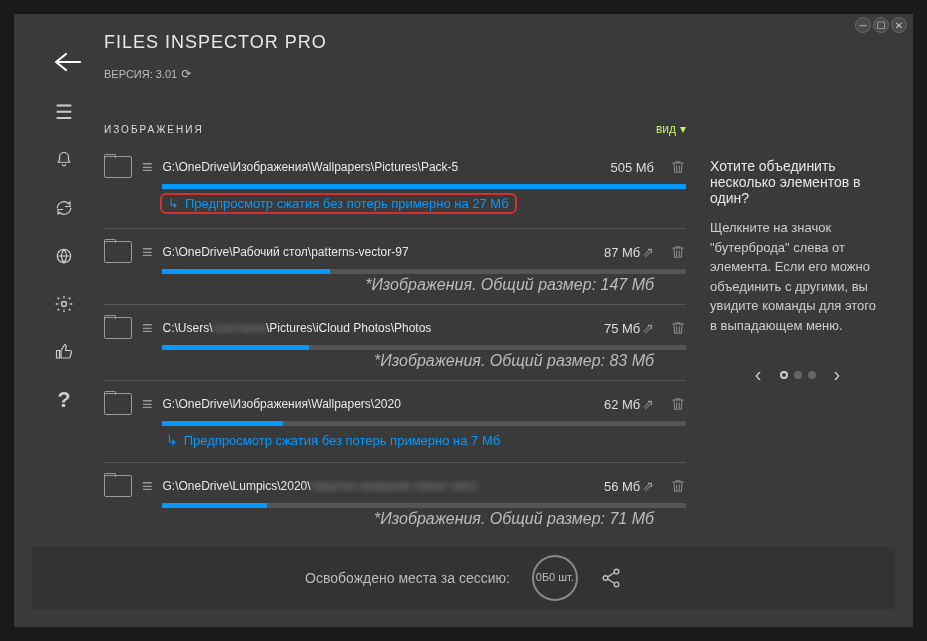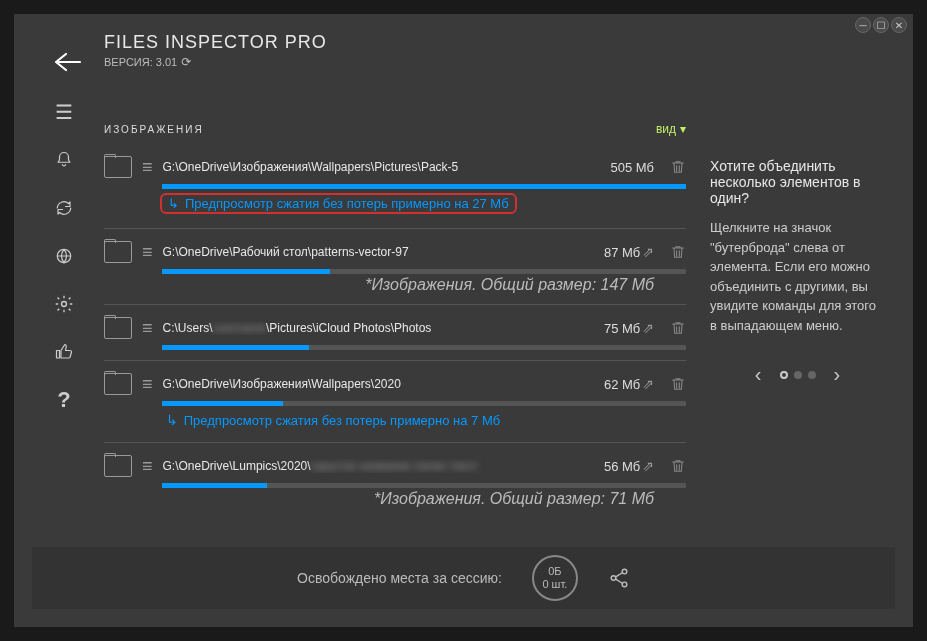--- a/index.html
+++ b/index.html
@@ -2,21 +2,21 @@
 <html><head>
 <meta charset="utf-8">
 <style>
 *{margin:0;padding:0;box-sizing:border-box;font-family:"Segoe UI",Arial,sans-serif}
 body{background:#1a1a1a;width:927px;height:641px;overflow:hidden;position:relative}
 .outer{position:absolute;top:14px;left:14px;right:14px;bottom:14px;background:#3a3a3a;display:flex;flex-direction:column}
 .titlebar{position:absolute;top:3px;right:6px;display:flex;gap:2px;z-index:10}
 .titlebar button{width:16px;height:16px;border-radius:50%;background:#4a4a4a;border:1px solid #666;color:#ccc;font-size:10px;display:flex;align-items:center;justify-content:center;cursor:pointer}
 .header{padding:18px 0 0 90px;color:#e8e8e8}
 .app-title{font-size:18px;font-weight:300;letter-spacing:1px}
-.version{font-size:11px;color:#bbb;margin-top:2px}
+.version{font-size:11px;color:#bbb;margin-top:14px}
 .version .refresh{margin-left:4px;font-size:12px}
 .back-btn{position:absolute;top:38px;left:40px;color:#fff;font-size:28px;cursor:pointer}
 .sidebar{position:absolute;top:86px;left:30px;width:40px;display:flex;flex-direction:column;gap:24px;align-items:center}
 .sidebar .nav-icon{color:#ccc;font-size:20px;cursor:pointer;width:24px;height:24px;display:flex;align-items:center;justify-content:center}
 .main{position:absolute;top:108px;left:90px;right:28px;bottom:110px;display:flex;gap:24px}
 .content{flex:1;min-width:0}
 .section-head{display:flex;justify-content:space-between;align-items:center;color:#ddd;margin-bottom:14px}
 .section-title{font-size:10px;letter-spacing:2px}
 .view-toggle{font-size:12px;color:#bef264;cursor:pointer;display:flex;align-items:center;gap:4px}
 .items{display:flex;flex-direction:column}
@@ -38,23 +38,23 @@
 .highlight{border:2.5px solid #d03030;border-radius:6px;padding:1px 6px;margin:4px 0 4px 56px;display:inline-flex;align-items:center;gap:6px;color:#0598ff;font-size:13px;cursor:pointer}
 .sep{height:1px;background:#555;margin:6px 0 6px 0}
 .side-panel{width:175px;color:#ccc;font-size:13px;padding-top:36px}
 .side-panel h4{color:#e8e8e8;font-weight:400;font-size:14px;margin-bottom:12px}
 .side-panel p{line-height:1.5;font-size:13px}
 .pager{display:flex;align-items:center;justify-content:center;gap:18px;margin-top:28px}
 .pager .chev{color:#ccc;font-size:20px;cursor:pointer}
 .dots{display:flex;gap:6px}
 .dot{width:8px;height:8px;border-radius:50%;background:#666}
 .dot.active{background:transparent;border:2px solid #ccc;width:8px;height:8px}
-.footer-bar{position:absolute;bottom:18px;left:18px;right:18px;height:62px;background:#333;display:flex;align-items:center;justify-content:center;gap:30px}
+.footer-bar{position:absolute;bottom:18px;left:18px;right:18px;height:62px;background:#333;display:flex;align-items:center;justify-content:center;gap:22px}
 .footer-label{color:#bbb;font-size:14px}
-.footer-circle{width:46px;height:46px;border:2px solid #888;border-radius:50%;display:flex;flex-direction:column;align-items:center;justify-content:center;color:#bbb;font-size:11px;line-height:1.2}
+.footer-circle{width:46px;height:46px;border:2px solid #888;border-radius:50%;display:flex;flex-direction:row;align-items:center;justify-content:center;color:#bbb;font-size:11px;line-height:1.2}
 .share-ic{color:#bbb;font-size:20px;cursor:pointer}
 .blur{filter:blur(3px);color:#888}
 svg{display:block}
 </style>
 </head>
 <body>
 
 <div class="outer">
   <div class="titlebar">
     <button>─</button>
@@ -167,20 +167,21 @@
     <div class="size">75 Мб<span class="link-ic">⇗</span></div>
     <div class="trash">
                 <svg width="16" height="16" viewBox="0 0 24 24">
                   <path d="M4 6h16M9 6V4h6v2M6 6l1 14h10l1-14M10 10v8M14 10v8" stroke="#888" stroke-width="1.6" fill="none" stroke-linecap="round"></path>
                 </svg>
               </div>
   </div>
   <div class="bar">
               <div class="bar-fill" style="width:28%"></div>
             </div>
+            <div class="subtext">*Изображения. Общий размер: 83 Мб</div>
           </div>
           <div class="sep"></div>
           <div class="item">
             <div class="row1">
     <div class="folder-icon"></div>
     <div class="menu-icon">≡</div>
     <div class="path-block">
                 <div class="path">G:\OneDrive\Изображения\Wallpapers\2020</div>
               </div>
     <div class="size">62 Мб<span class="link-ic">⇗</span></div>

